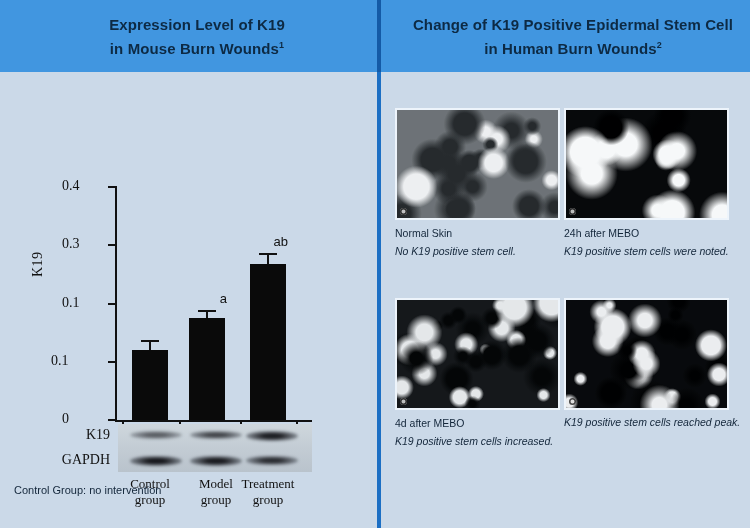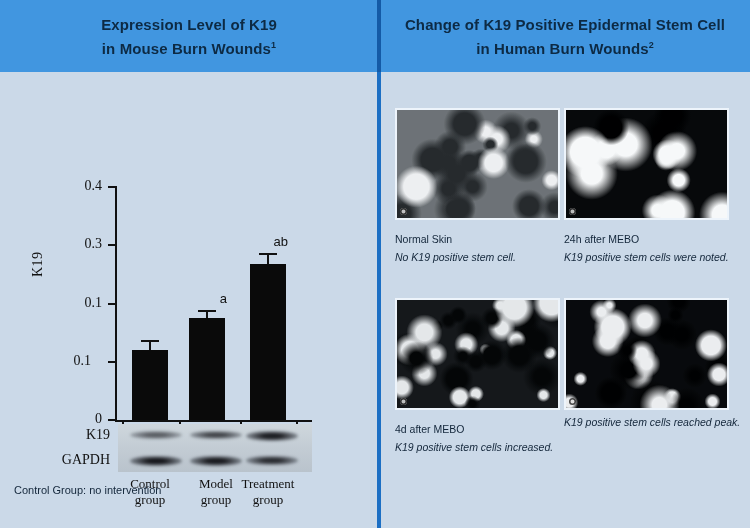--- a/index.html
+++ b/index.html
@@ -6,40 +6,40 @@
   body{
     width:750px;height:528px;overflow:hidden;
     background:#cbd9e8;
     font-family:"Liberation Sans", sans-serif;
   }
   .poster{position:relative;width:750px;height:528px;background:#cbd9e8;}
 
   
   .header{position:absolute;left:0;top:0;width:750px;height:72px;background:#4196e0;}
   .header-col{position:absolute;top:0;height:72px;display:flex;flex-direction:column;
-    align-items:center;justify-content:center;color:#0d2a44;}
+    align-items:center;justify-content:center;color:#0d2a44;padding-left:8px;}
   .header-left{left:0;width:378px;}
   .header-right{left:380px;width:370px;}
   .htitle{font-size:15px;font-weight:bold;line-height:21px;text-align:center;
     letter-spacing:.1px;white-space:nowrap;}
   .sup{font-size:9px;vertical-align:super;}
 
   
   .divider{position:absolute;left:377px;top:0;width:4px;height:528px;background:#1c6fc4;}
   .divider-top{position:absolute;left:377px;top:0;width:4px;height:72px;background:#145aa6;}
 
   
   .left{position:absolute;left:0;top:72px;width:377px;height:456px;background:#cbd9e8;}
 
   .chart{position:absolute;left:0;top:0;width:377px;height:290px;}
   
   .yaxis{position:absolute;left:115px;top:114px;width:2px;height:236px;background:#111;}
   .xaxis{position:absolute;left:115px;top:348px;width:197px;height:2px;background:#111;}
   .ytick{position:absolute;left:108px;width:8px;height:2px;background:#111;}
-  .ylab{position:absolute;width:40px;text-align:right;font-family:"Liberation Serif",serif;
+  .ylab{position:absolute;width:40px;text-align:left;font-family:"Liberation Serif",serif;
     font-size:14px;color:#111;}
   .ytitle{position:absolute;left:30px;top:205px;transform:rotate(-90deg);
     transform-origin:left top;font-family:"Liberation Serif",serif;font-size:14px;color:#111;
     letter-spacing:.5px;}
   .xtick{position:absolute;top:348px;width:2px;height:7px;background:#111;}
   .bar{position:absolute;background:#0a0a0a;}
   .ebar-v{position:absolute;width:2px;background:#111;}
   .ebar-c{position:absolute;height:2px;background:#111;}
   .sig{position:absolute;font-family:Liberation Sans, sans-serif;font-size:13px;color:#111;
     text-align:right;width:40px;}
@@ -58,21 +58,21 @@
     line-height:17px;}
   .notes div{white-space:nowrap;margin-top:32px;}
 
   
   .right{position:absolute;left:381px;top:72px;width:369px;height:456px;background:#cbd9e8;}
   .cell{position:absolute;width:165px;}
   .micro{position:relative;width:165px;height:112px;overflow:hidden;background:#111;
     border:2px solid #e8eef5;box-sizing:border-box;}
   .micro .wm{position:absolute;left:3px;bottom:3px;width:7px;height:7px;border-radius:50%;
     background:#d8d8d8;opacity:.85;box-shadow:inset 0 0 0 1.5px #333;}
-  .cap-title{margin-top:13px;font-size:10.5px;color:#13263a;white-space:nowrap;}
+  .cap-title{margin-top:7px;font-size:10.5px;color:#13263a;white-space:nowrap;}
   .cap-desc{margin-top:6px;font-size:10.5px;font-style:italic;color:#13263a;white-space:nowrap;}
 </style>
 </head>
 <body>
 
 <div class="poster">
 
   <div class="header">
     <div class="header-col header-left">
       <div class="htitle">Expression Level of K19</div>

